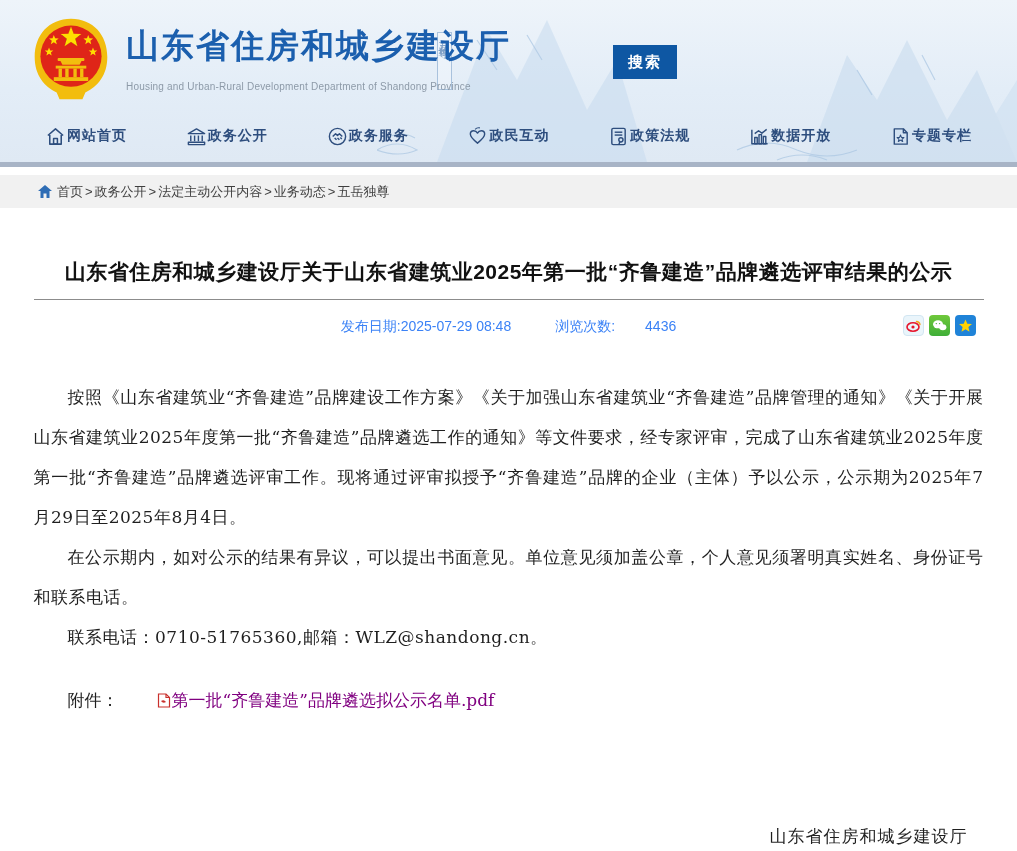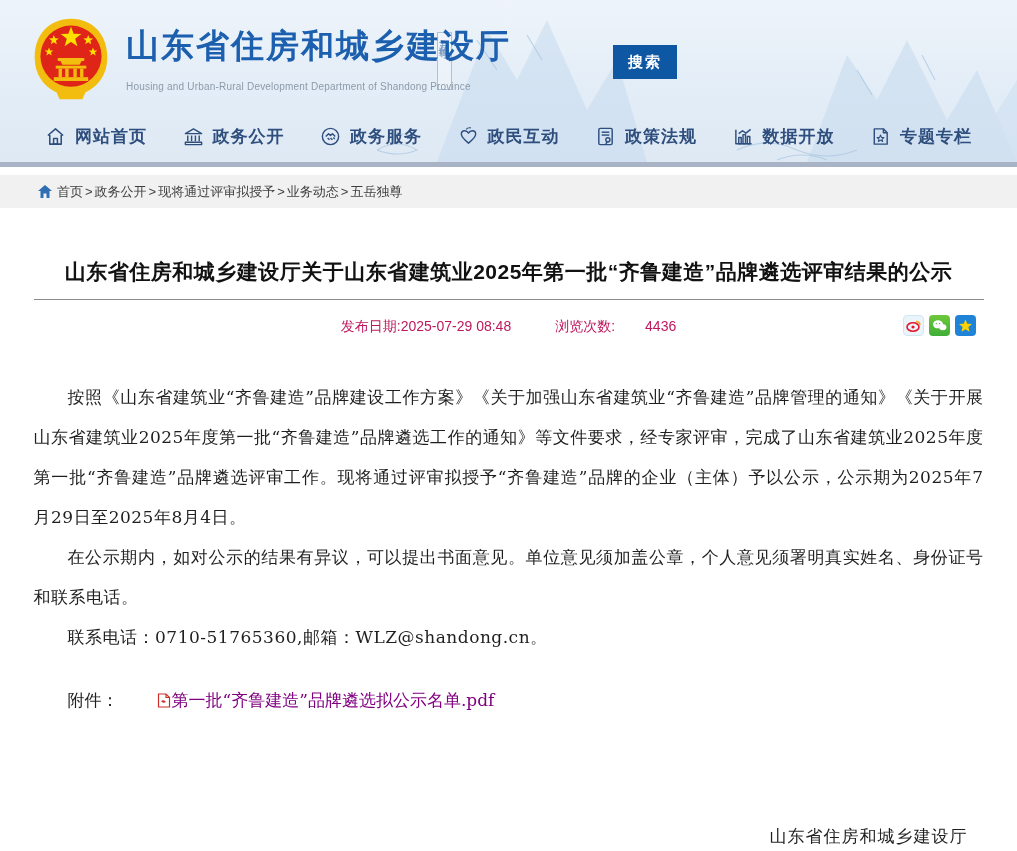--- a/index.html
+++ b/index.html
@@ -47,43 +47,43 @@
     font-size:15px; font-weight:bold; letter-spacing:2px; cursor:pointer;
     font-family:"Liberation Sans","DejaVu Sans",sans-serif;
   }
 
   
   .nav-row {
     position:absolute; left:0; bottom:5px; width:100%; height:42px;
     display:flex; align-items:center; justify-content:space-between; padding:0 45px;
   }
   .nav-item {
-    display:flex; align-items:center; gap:9px; text-decoration:none;
-    color:#2e4e7e; font-size:17px; font-weight:bold; letter-spacing:1px; cursor:pointer;
+    display:flex; align-items:center; gap:1px; text-decoration:none;
+    color:#2e4e7e; font-size:14px; font-weight:bold; letter-spacing:1px; cursor:pointer;
   }
   .nav-item svg { display:block; }
   .band-divider { height:5px; background:#a8b4c6; }
 
   
   .breadcrumb {
     height:33px; background:#f1f1f1; display:flex; align-items:center;
     padding-left:38px; font-size:13px; color:#3f3f3f;margin-top:8px;
   }
   .breadcrumb .crumb { color:#3f3f3f; text-decoration:none; cursor:pointer; }
   .breadcrumb .sep { margin:0 2px; color:#3f3f3f; }
   .crumb-home-icon { margin-right:5px; display:flex; }
 
   
   .article { width:950px; margin:0 auto; position:relative; }
   .article-title {
     padding-top:50px; text-align:center; font-size:21px; font-weight:bold;
     color:#111; letter-spacing:.5px;
   }
   .title-rule { margin-top:13px; border-bottom:1px solid #8c8c8c; }
-  .meta-row { position:relative; margin-top:13px; height:26px; font-size:14px; color:#be185d; }
+  .meta-row { position:relative; margin-top:13px; height:26px; font-size:14px; color:#3b82f6; }
   .meta-center { text-align:center; line-height:26px; }
   .meta-gap-l { display:inline-block; width:44px; }
   .meta-gap-s { display:inline-block; width:30px; }
   .share-box { position:absolute; right:8px; top:2px; display:flex; gap:5px; }
   .share-ic { width:21px; height:21px; border-radius:4px; display:flex; align-items:center; justify-content:center; cursor:pointer; }
   .share-weibo { background:#eaf5fb; border:1px solid #d2e6f2; }
   .share-wechat { background:linear-gradient(180deg,#6fc83b,#3fae38); }
   .share-qzone { background:#1f83d8; }
 
   .article-body { margin-top:38px; }
@@ -239,21 +239,21 @@
 <div class="breadcrumb">
   <span class="crumb-home-icon">
     <svg width="14" height="13" viewBox="0 0 14 13">
         <path d="M7 0 L14 6 H11.5 V13 H8.5 V8.5 H5.5 V13 H2.5 V6 H0 Z" fill="#2f6db5"></path>
       </svg>
   </span>
   <a class="crumb">首页</a>
   <span class="sep">&gt;</span>
   <a class="crumb">政务公开</a>
   <span class="sep">&gt;</span>
-  <a class="crumb">现将通过评审拟授予</a>
+  <a class="crumb">法定主动公开内容</a>
   <span class="sep">&gt;</span>
   <a class="crumb">业务动态</a>
   <span class="sep">&gt;</span>
   <a class="crumb">五岳独尊</a>
 </div>
 
 <div class="article">
   <h1 class="article-title">山东省住房和城乡建设厅关于山东省建筑业2025年第一批“齐鲁建造”品牌遴选评审结果的公示</h1>
   <div class="title-rule"></div>
 

